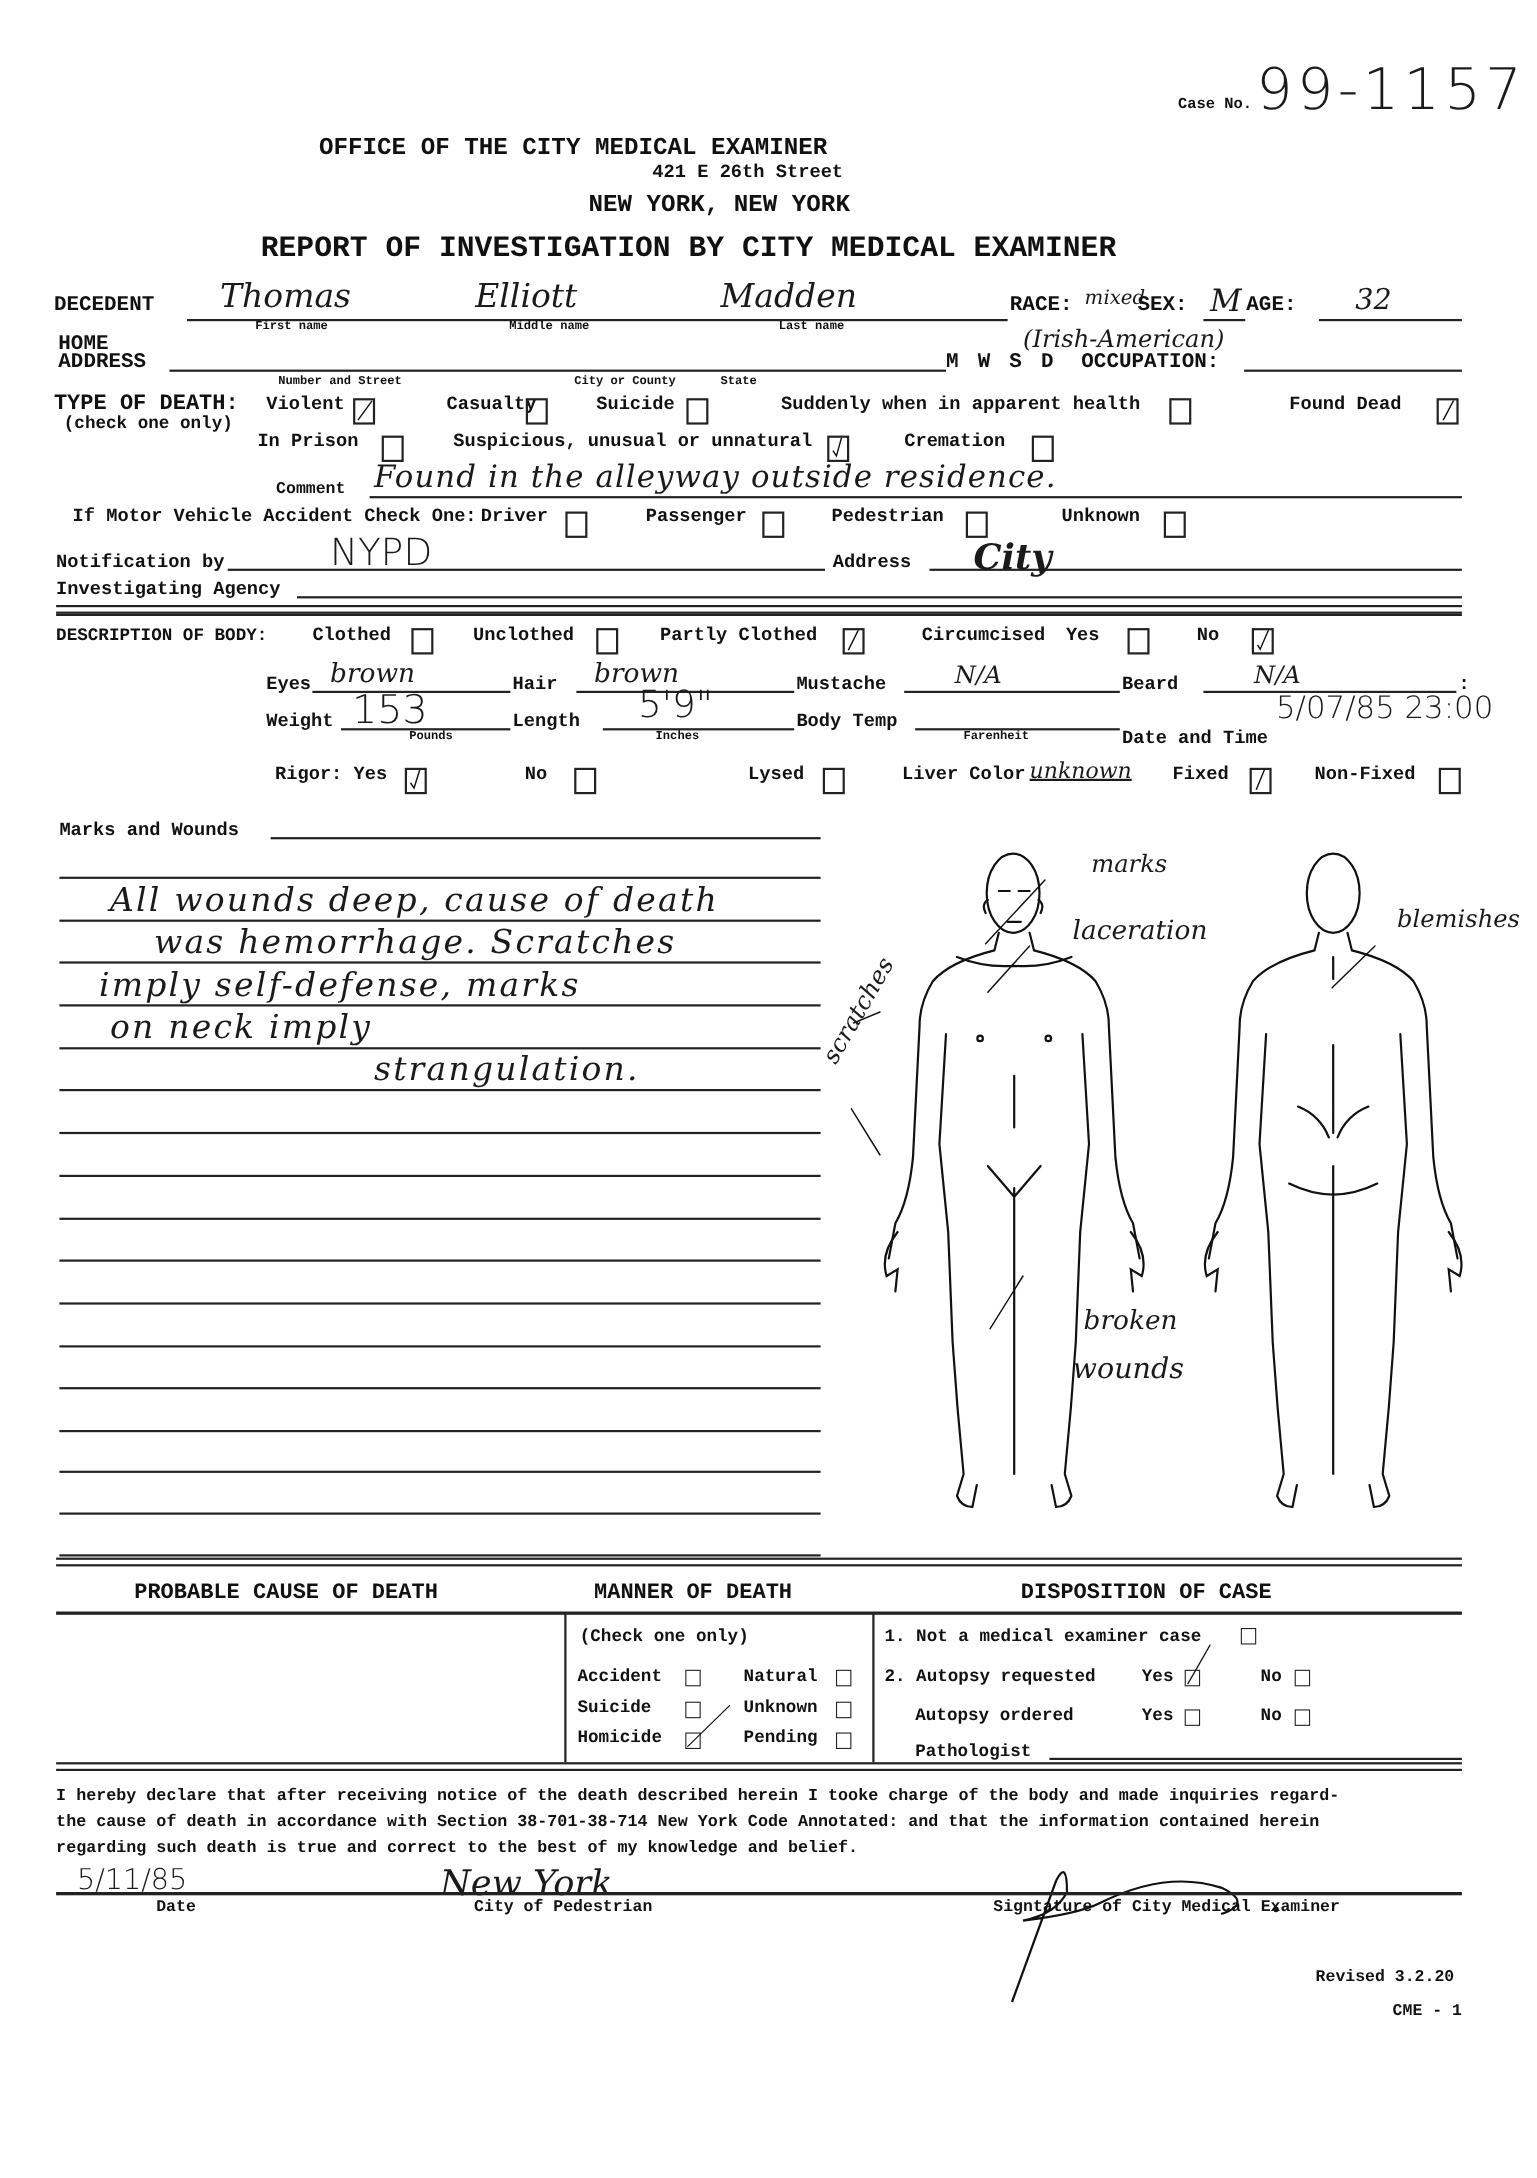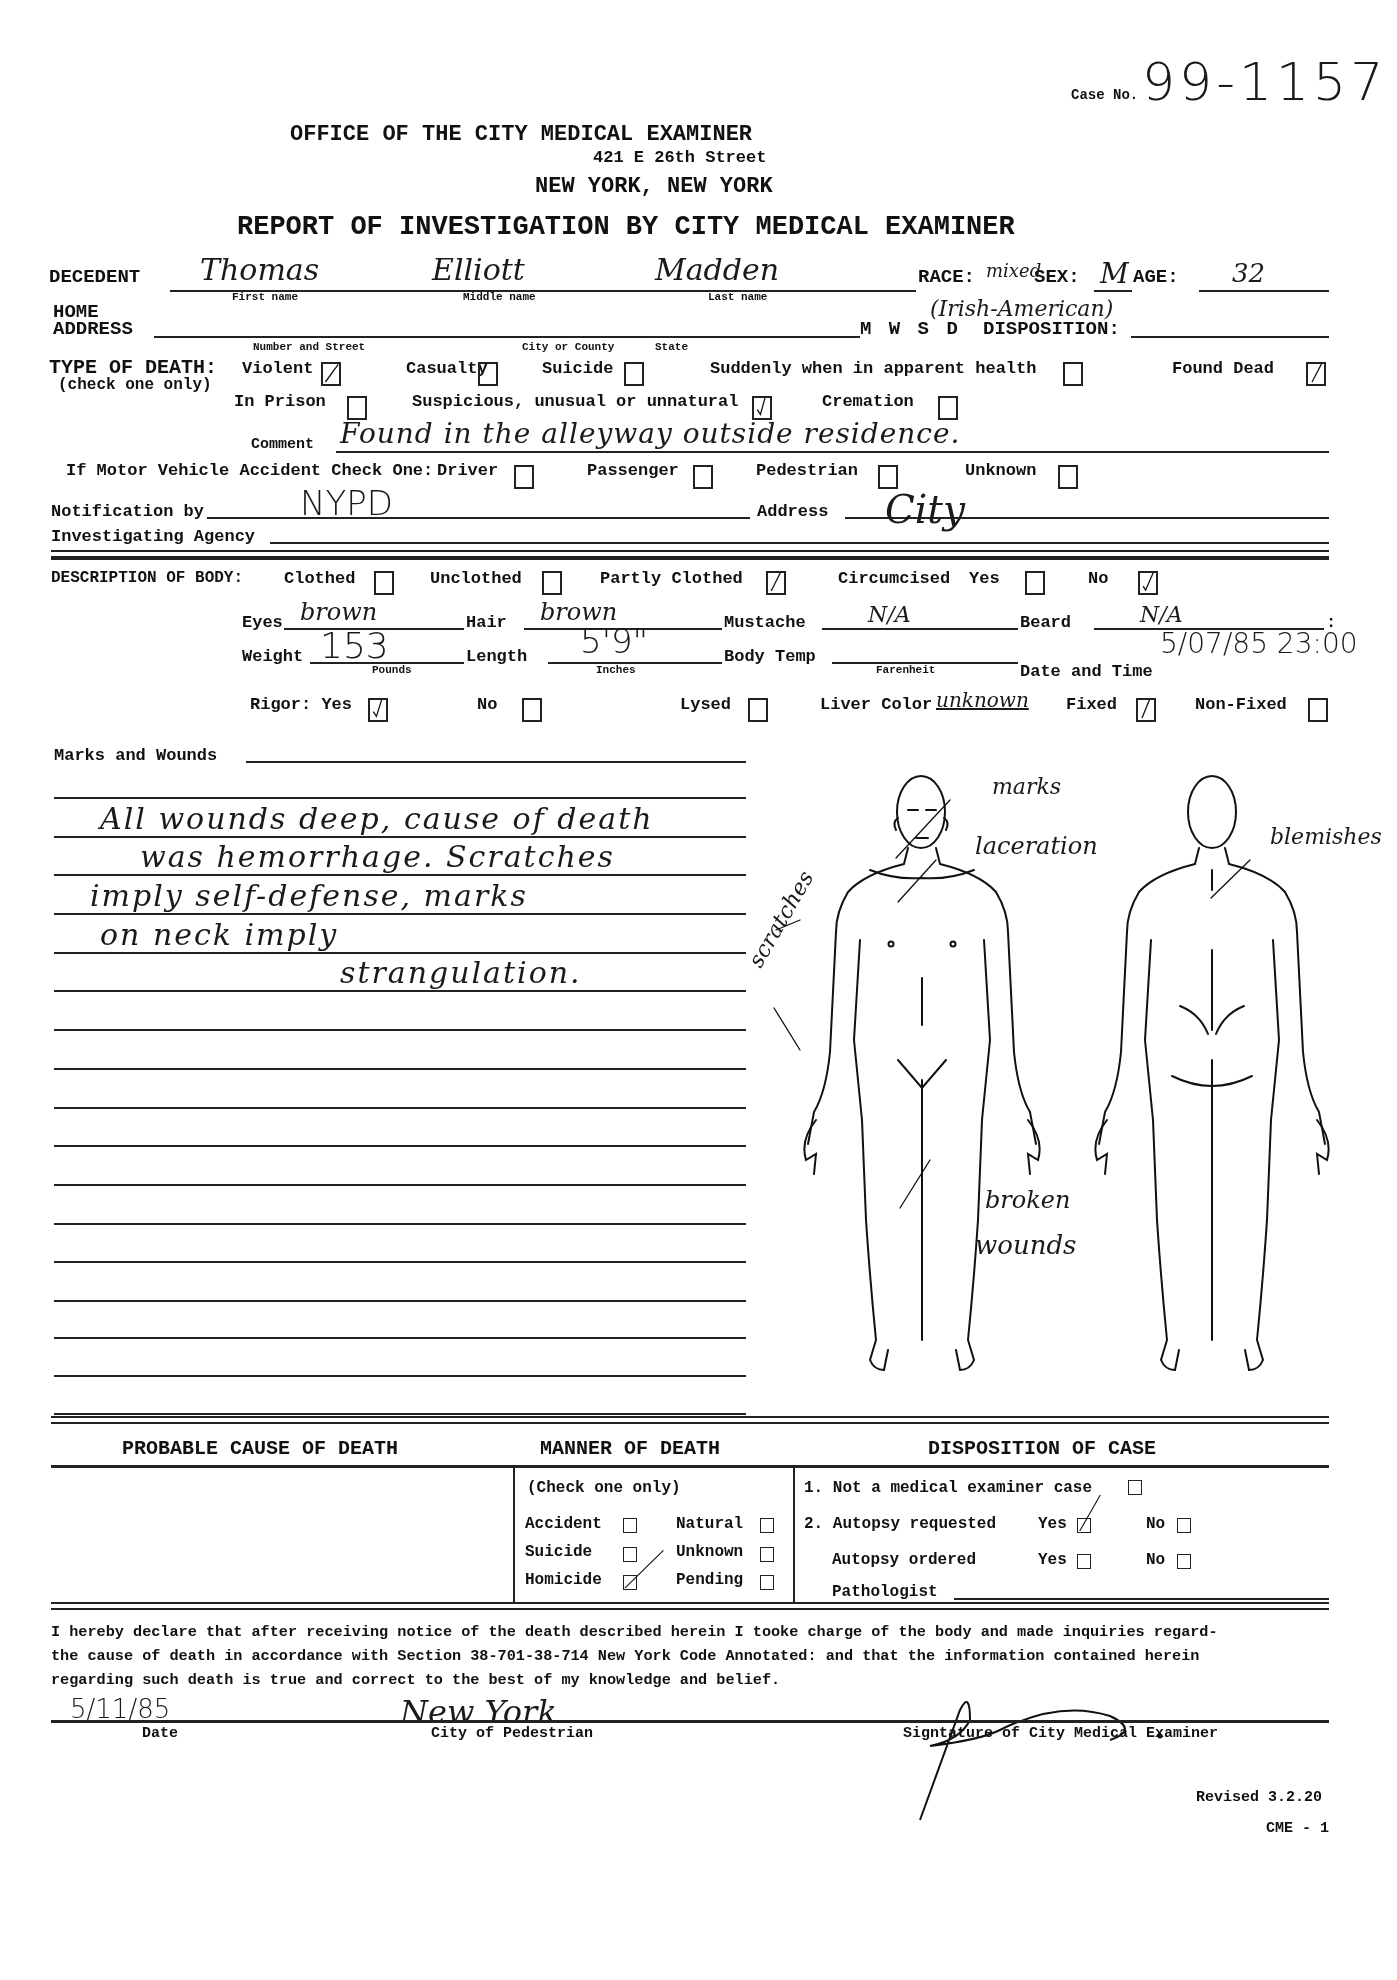--- a/index.html
+++ b/index.html
@@ -43,21 +43,21 @@
 <div class="line" style="left:1094px;width:38px;top:290px;"></div>
 <div class="hw" style="left:1100px;top:260px;font-size:28px;">M</div>
 <div class="t" style="left:1133px;top:268px;font-size:19px;">AGE:</div>
 <div class="line" style="left:1199px;width:130px;top:290px;"></div>
 <div class="hw" style="left:1232px;top:260px;font-size:26px;">32</div>
 
 <div class="t" style="left:53px;top:303px;font-size:19px;">HOME</div>
 <div class="t" style="left:53px;top:320px;font-size:19px;">ADDRESS</div>
 <div class="line" style="left:154px;width:706px;top:336px;"></div>
 <div class="t" style="left:860px;top:320px;font-size:19px;word-spacing:6px;">M W S D</div>
-<div class="t" style="left:983px;top:320px;font-size:19px;">DISPOSITION:</div>
+<div class="t" style="left:983px;top:320px;font-size:19px;">OCCUPATION:</div>
 <div class="line" style="left:1131px;width:198px;top:336px;"></div>
 <div class="t small" style="left:253px;top:342px;">Number and Street</div>
 <div class="t small" style="left:522px;top:342px;">City or County</div>
 <div class="t small" style="left:655px;top:342px;">State</div>
 
 <div class="t" style="left:49px;top:358px;font-size:20px;">TYPE OF DEATH:</div>
 <div class="t" style="left:58px;top:377px;font-size:16px;">(check one only)</div>
 
 <div class="t" style="left:242px;top:360px;">Violent</div>
 <div class="box" style="left:321px;top:362px;">
@@ -101,21 +101,21 @@
 <div class="t" style="left:756px;top:462px;">Pedestrian</div>
 <div class="box" style="left:878px;top:465px;"></div>
 <div class="t" style="left:965px;top:462px;">Unknown</div>
 <div class="box" style="left:1058px;top:465px;"></div>
 
 <div class="t" style="left:51px;top:503px;">Notification by</div>
 <div class="line" style="left:207px;width:543px;top:517px;"></div>
 <div class="hw" style="left:300px;top:486px;font-size:34px;font-style:normal;font-family:'DejaVu Sans',sans-serif;font-weight:200;">NYPD</div>
 <div class="t" style="left:757px;top:503px;">Address</div>
 <div class="line" style="left:845px;width:484px;top:517px;"></div>
-<div class="hw" style="left:885px;top:490px;font-size:39px;">City</div>
+<div class="hw" style="left:885px;top:490px;font-size:32px;font-weight:bold;">City</div>
 <div class="t" style="left:51px;top:528px;">Investigating Agency</div>
 <div class="line" style="left:270px;width:1059px;top:542px;"></div>
 <div class="dline" style="left:51px;width:1278px;top:550px;"></div>
 <div class="line" style="left:51px;width:1278px;top:558px;"></div>
 
 <div class="t" style="left:51px;top:570px;font-size:16px;">DESCRIPTION OF BODY:</div>
 <div class="t" style="left:284px;top:570px;">Clothed</div>
 <div class="box" style="left:374px;top:571px;"></div>
 <div class="t" style="left:430px;top:570px;">Unclothed</div>
 <div class="box" style="left:542px;top:571px;"></div>

